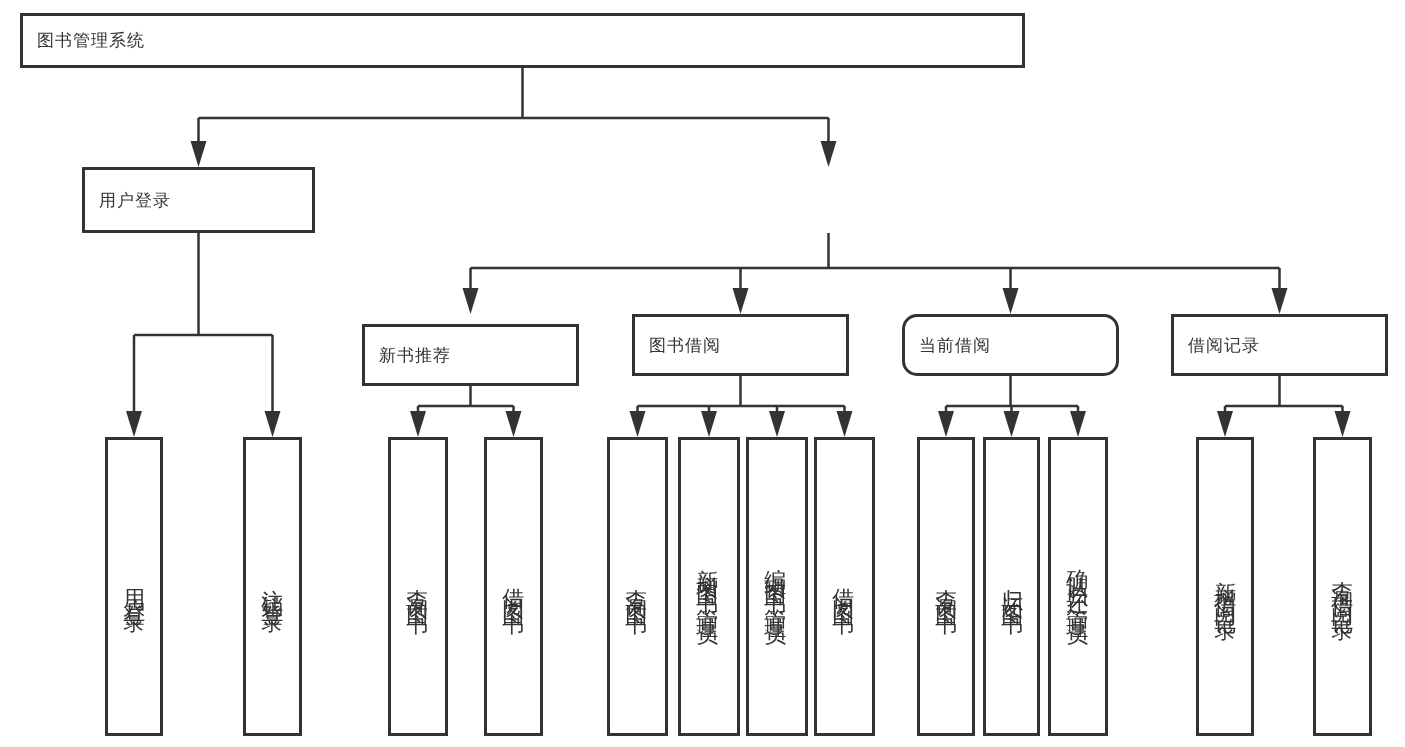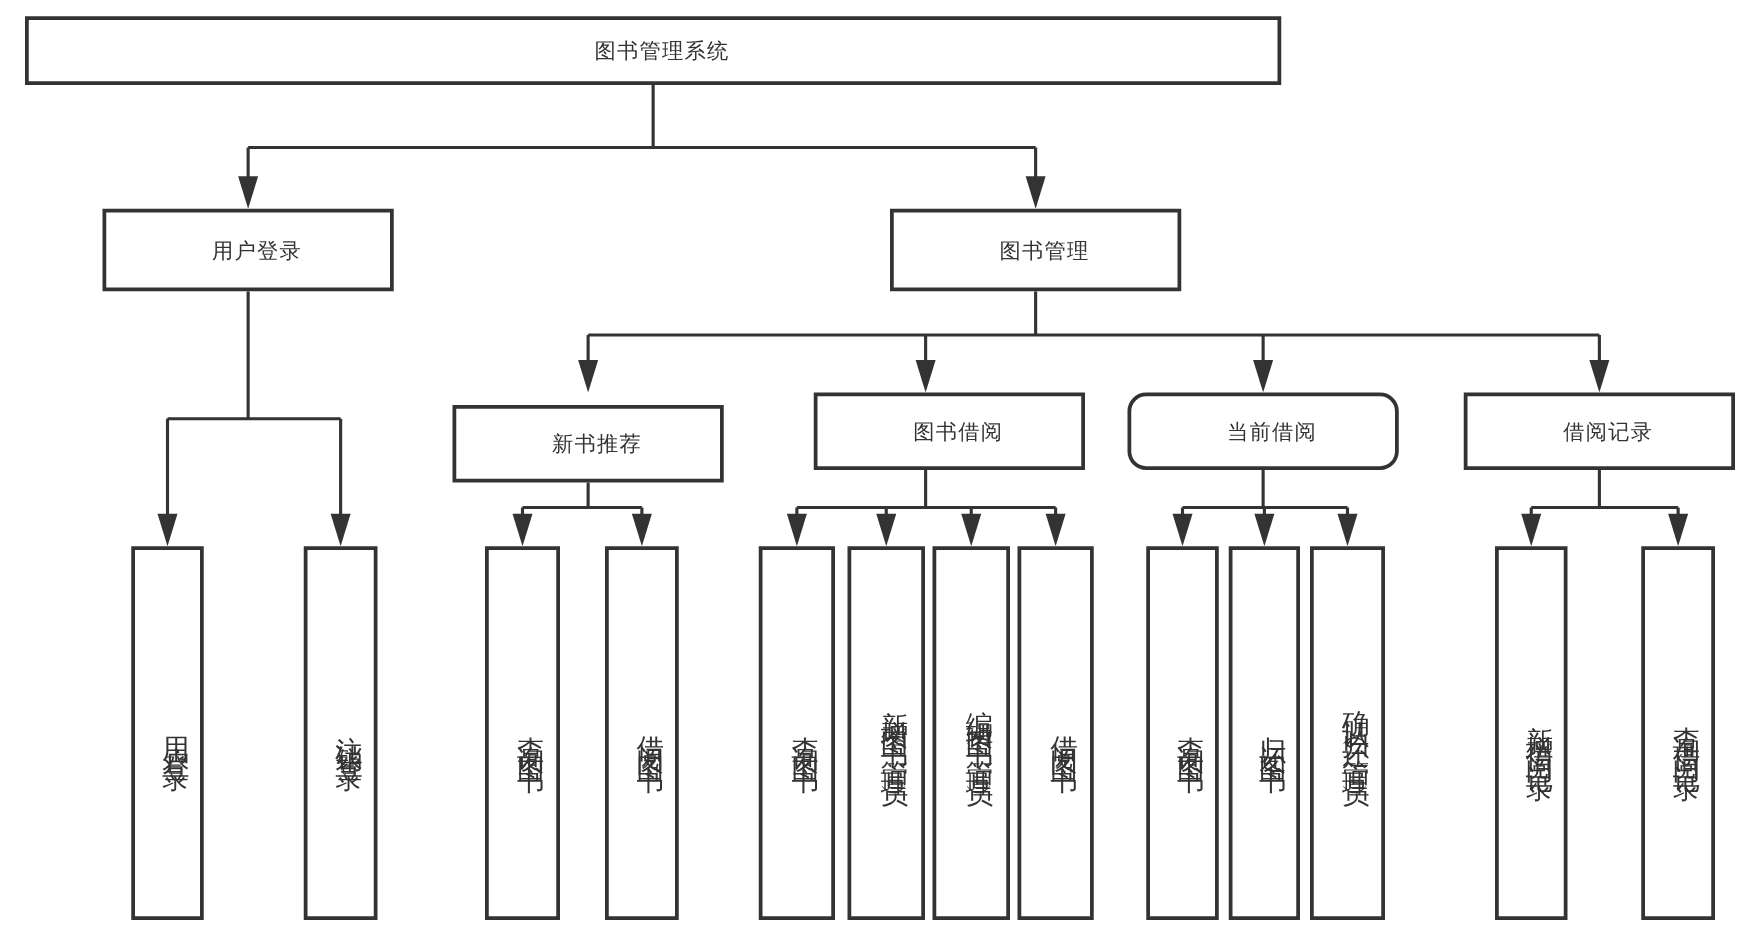--- a/index.html
+++ b/index.html
@@ -18,21 +18,20 @@
     width: 1405px; height: 747px;
     z-index: 1;
   }
   .node {
     position: absolute;
     background: #ffffff;
     border: 3px solid #333333;
     box-sizing: border-box;
     display: flex;
     align-items: center;
-    justify-content: center;
     z-index: 2;
     padding-left: 14px;
   }
   .hnode span {
     font-size: 17px;
     letter-spacing: 1px;
     white-space: nowrap;
     color: #333333;
   }
   .vnode span {
@@ -104,28 +103,25 @@
     </g>
   </svg>
 
   <div class="node hnode" style="left:20px; top:13px; width:1005px; height:55px;">
     <span>图书管理系统</span>
   </div>
 
   <div class="node hnode" style="left:82px; top:167px; width:233px; height:66px;">
     <span>用户登录</span>
   </div>
-  <div class="node hnode" style="left:712px; top:167px; width:233px; height:66px;">
-    <span>图书管理</span>
-  </div>
 
   <div class="node hnode" style="left:362px; top:324px; width:217px; height:62px;">
     <span>新书推荐</span>
   </div>
-  <div class="node hnode" style="left:632px; top:314px; width:217px; height:62px;margin-left:19px;">
+  <div class="node hnode" style="left:632px; top:314px; width:217px; height:62px;">
     <span>图书借阅</span>
   </div>
   <div class="node hnode" style="left:902px; top:314px; width:217px; height:62px;border-radius:15px;">
     <span>当前借阅</span>
   </div>
   <div class="node hnode" style="left:1171px; top:314px; width:217px; height:62px;">
     <span>借阅记录</span>
   </div>
 
   <div class="node vnode" style="left:105px; top:437px; width:58px; height:299px;">

